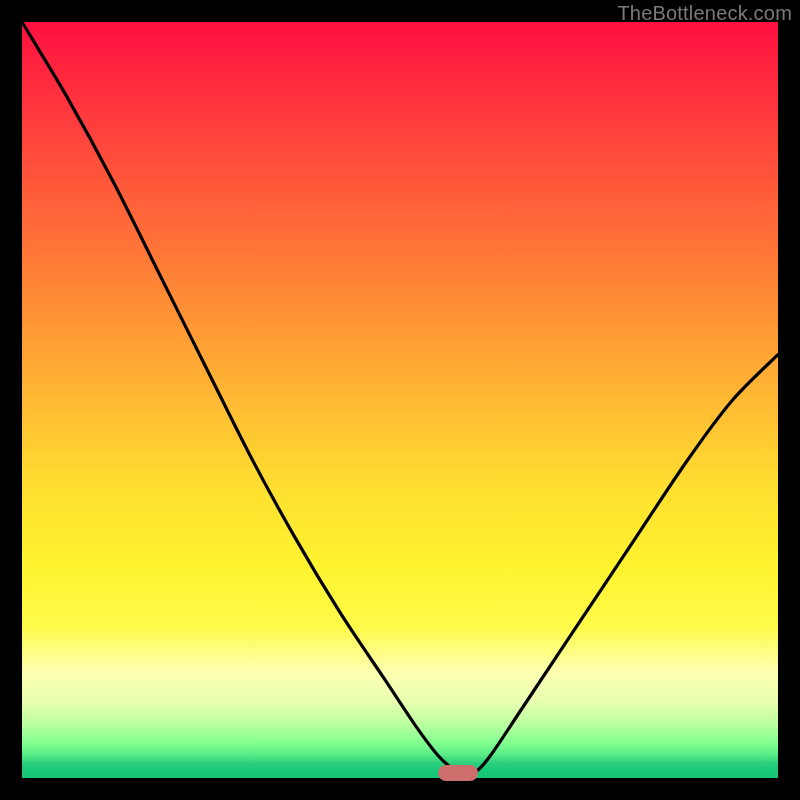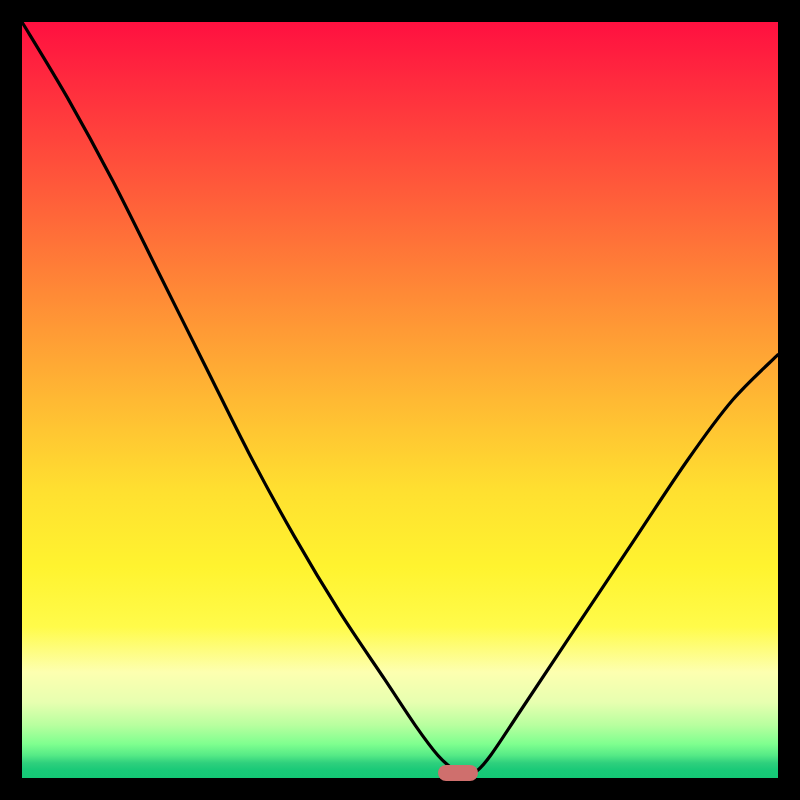--- a/index.html
+++ b/index.html
@@ -68,20 +68,21 @@
     border-radius: 999px;
   }
 </style>
 </head>
 <body>
 
 <div class="frame">
 
   <div class="plot-area"></div>
 
+  <div class="attribution">TheBottleneck.com</div>
 
   <svg class="curve" viewBox="0 0 756 756" preserveAspectRatio="none">
     <path fill="none" stroke="#000" stroke-width="3.2" stroke-linecap="round" d="M 0.0 0.0 C 7.6 12.6, 30.2 49.1, 45.4 75.6 C 60.5 102.1, 75.6 129.8, 90.7 158.8 C 105.8 187.7, 121.0 219.2, 136.1 249.5 C 151.2 279.7, 166.3 310.0, 181.4 340.2 C 196.6 370.4, 211.7 401.9, 226.8 430.9 C 241.9 459.9, 257.0 487.6, 272.2 514.1 C 287.3 540.5, 302.4 565.7, 317.5 589.7 C 332.6 613.6, 350.3 638.8, 362.9 657.7 C 375.5 676.6, 384.3 690.5, 393.1 703.1 C 401.9 715.7, 409.5 726.0, 415.8 733.3 C 422.1 740.6, 426.5 743.7, 430.9 746.9 C 435.3 750.2, 438.5 752.5, 442.3 753.0 C 446.0 753.5, 449.2 753.2, 453.6 750.0 C 458.0 746.7, 461.2 743.7, 468.7 733.3 C 476.3 723.0, 486.4 706.9, 499.0 688.0 C 511.6 669.1, 526.7 646.4, 544.3 619.9 C 562.0 593.5, 584.6 559.4, 604.8 529.2 C 625.0 499.0, 647.6 463.7, 665.3 438.5 C 682.9 413.3, 695.5 395.6, 710.6 378.0 C 725.8 360.4, 748.4 340.2, 756.0 332.6"></path>
   </svg>
 
   <div class="marker" style="left:438px; top:765px; width:40px; height:16px; background:#cf6f6d;"></div>
 
 </div>
 
 </body></html>

